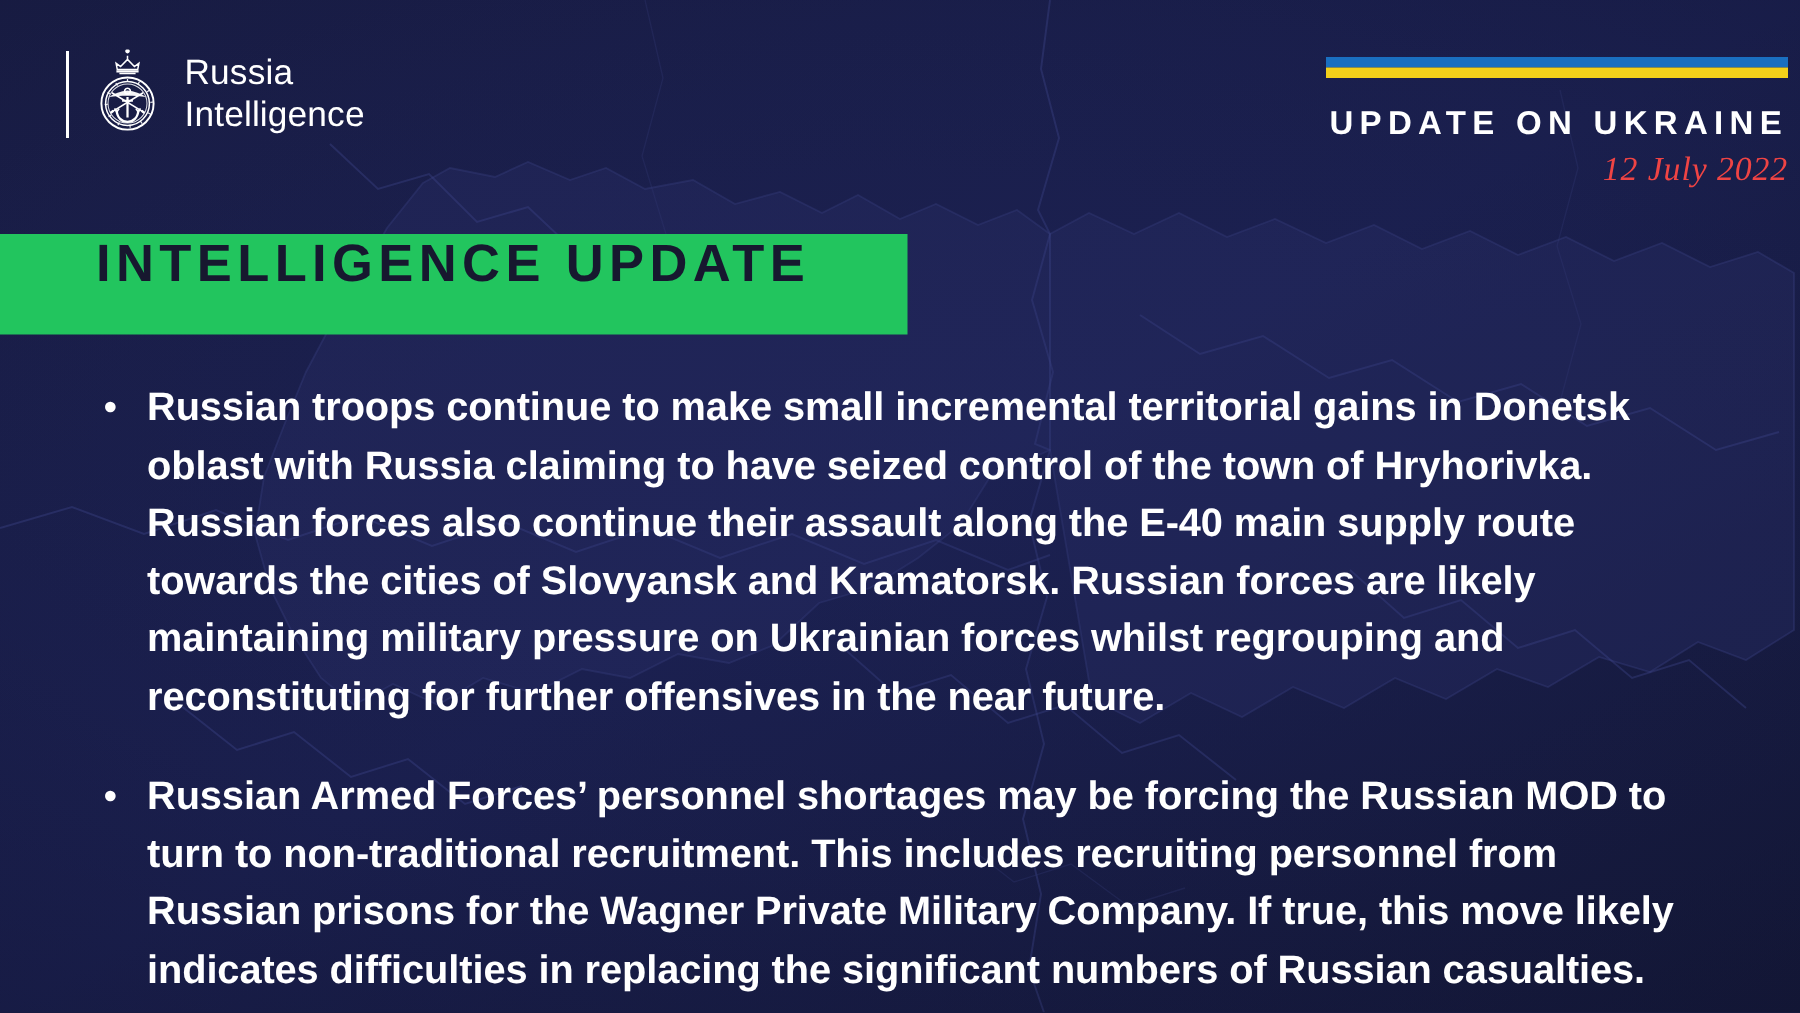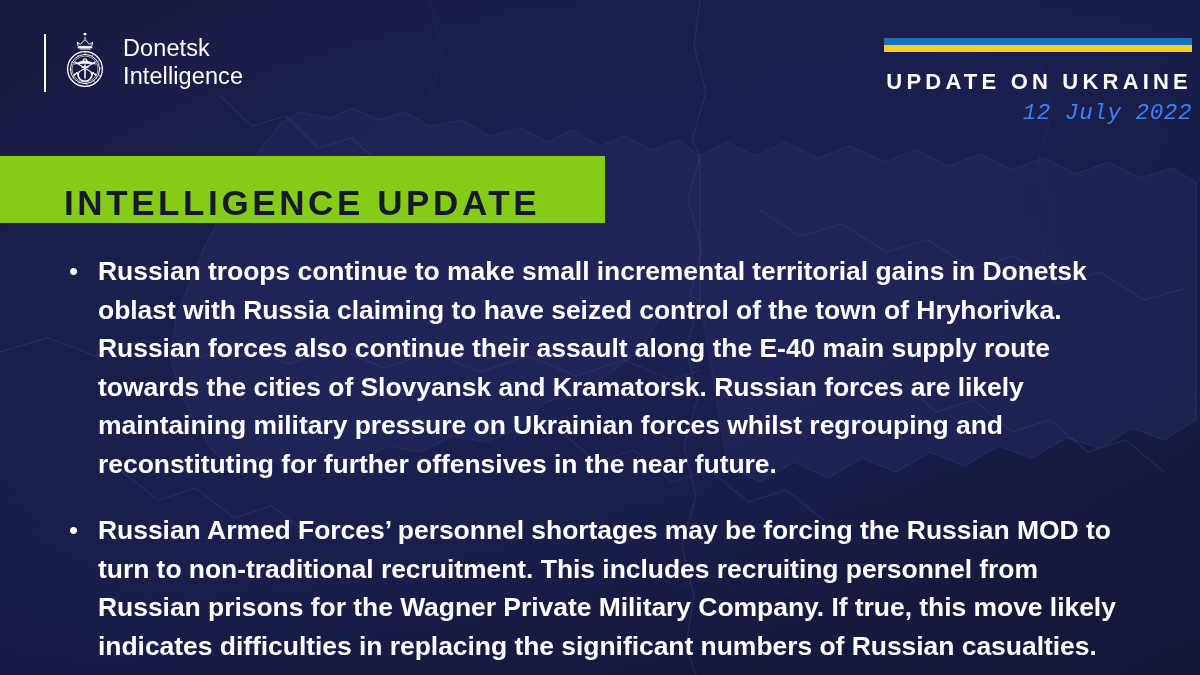--- a/index.html
+++ b/index.html
@@ -94,39 +94,39 @@
 
   .update-title {
     color: #ffffff;
     font-size: 22px;
     letter-spacing: 4.2px;
     font-weight: 700;
     line-height: 1.1;
     white-space: nowrap;
   }
   .update-date {
-    color: #3b82f6;
-    font-family: Liberation Mono, monospace;
+    color: #ef4444;
+    font-family: Liberation Serif, serif;
     font-style: italic;
     font-size: 22.5px;
     letter-spacing: 0.6px;
     margin-top: 6px;
     white-space: nowrap;
   }
 
   
   .banner {
     position: absolute;
     left: 0;
     top: 156px;
     width: 605px;
     height: 67px;
-    background: #84cc16;
+    background: #22c55e;
     display: flex;
-    align-items: flex-end;
+    align-items: flex-start;
   }
   .banner-text {
     color: #17182F;
     font-size: 35px;
     font-weight: 700;
     letter-spacing: 3.6px;
     padding-left: 64px;
     white-space: nowrap;
   }
 
@@ -258,21 +258,21 @@
             <path d="M26 31.6 L26 45.4" stroke-width="1.5"></path>
             <path d="M22.4 34.2 L29.6 34.2" stroke-width="1.3"></path>
             <path d="M26 29.6 a1.9 1.9 0 1 1 0.01 0 Z" stroke-width="1.1"></path>
             <path d="M18.8 40.2 C18.8 45.2 22 48.2 26 48.2 C30 48.2 33.2 45.2 33.2 40.2" stroke-width="1.5"></path>
             <path d="M17.4 39.2 L18.8 41.8 L20.4 39.4" stroke-width="1.1"></path>
             <path d="M34.6 39.2 L33.2 41.8 L31.6 39.4" stroke-width="1.1"></path>
           </g>
         </svg>
 
         <div class="brand-text">
-          <div>Donetsk</div>
+          <div>Russia</div>
           <div>Intelligence</div>
         </div>
       </div>
 
       <div class="header-right">
         <div class="flag-bar">
           <div class="flag-blue"></div>
           <div class="flag-yellow"></div>
         </div>
         <div class="update-title">UPDATE ON UKRAINE</div>

